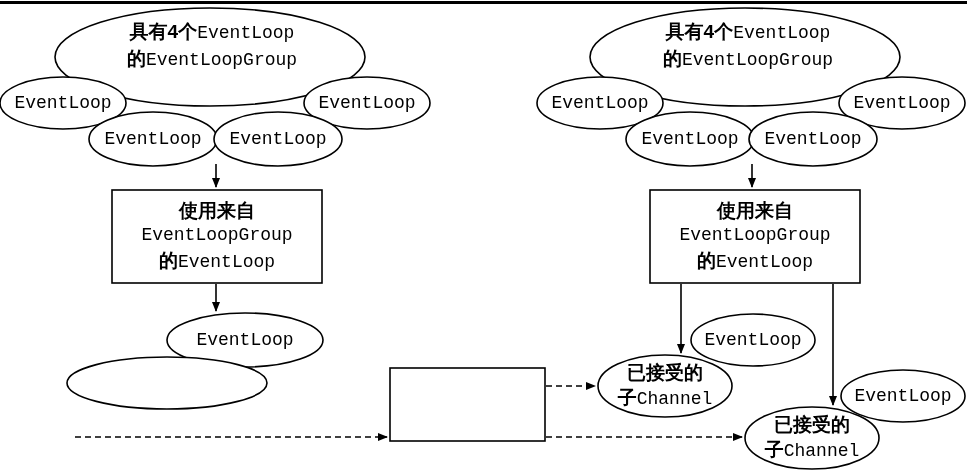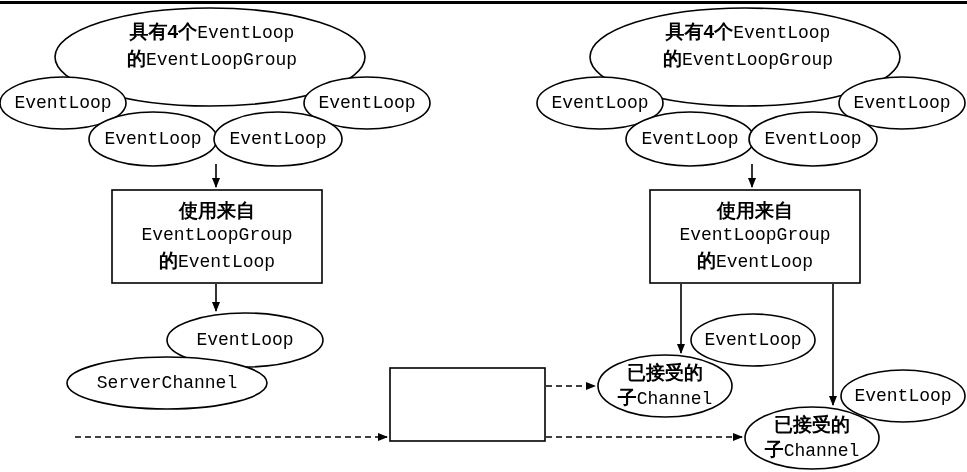--- a/index.html
+++ b/index.html
@@ -94,21 +94,20 @@
   <div class="lbl code" style="left:278px; top:139px;">EventLoop</div>
   <div class="lbl code" style="left:367px; top:103px;">EventLoop</div>
 
   <div class="lbl" style="left:217px; top:236px;">
     <div class="line cn">使用来自</div>
     <div class="line code">EventLoopGroup</div>
     <div class="line"><span class="cn">的</span><span class="code">EventLoop</span></div>
   </div>
 
   <div class="lbl code" style="left:245px; top:340px;">EventLoop</div>
-  <div class="lbl code" style="left:167px; top:383px;">ServerChannel</div>
 
 
   <div class="lbl" style="left:748px; top:46px;">
     <div class="line"><span class="cn">具有4个</span><span class="code">EventLoop</span></div>
     <div class="line"><span class="cn">的</span><span class="code">EventLoopGroup</span></div>
   </div>
 
   <div class="lbl code" style="left:600px; top:103px;">EventLoop</div>
   <div class="lbl code" style="left:690px; top:139px;">EventLoop</div>
   <div class="lbl code" style="left:813px; top:139px;">EventLoop</div>

